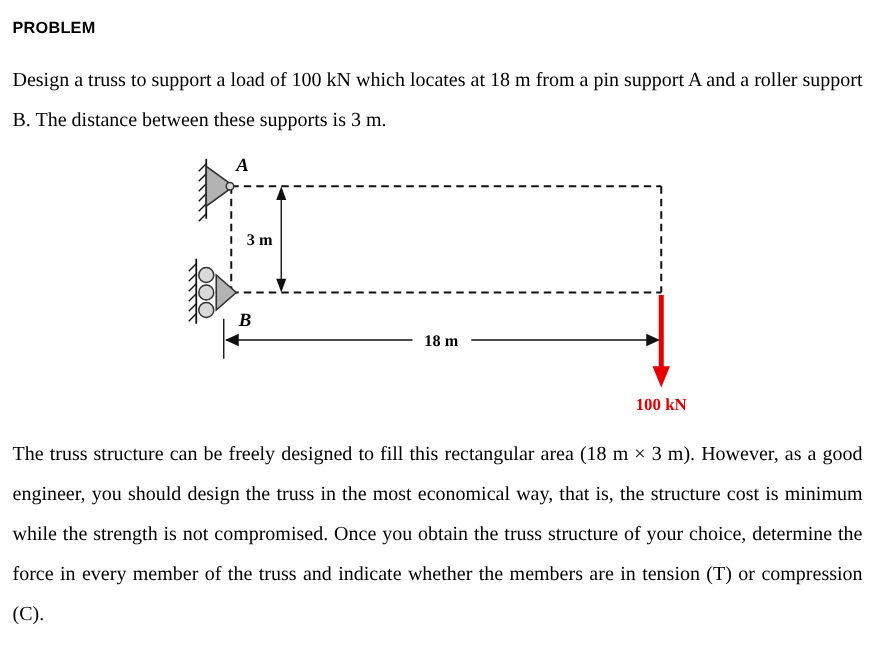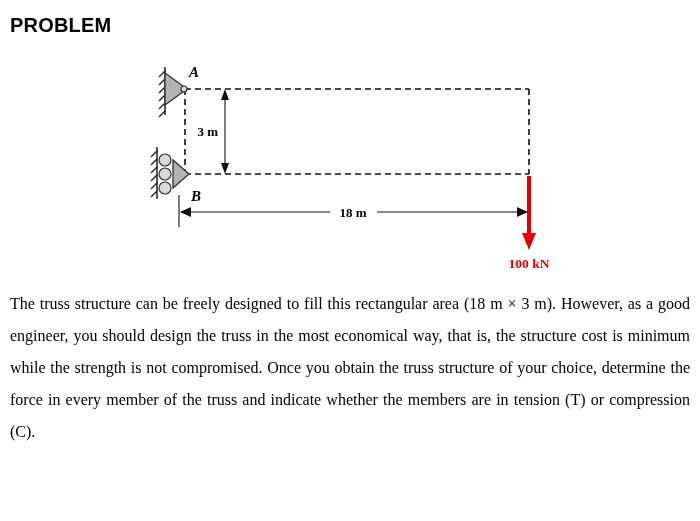--- a/index.html
+++ b/index.html
@@ -12,21 +12,21 @@
     height: 521px;
     box-sizing: border-box;
     padding: 12px 10px 0 10px;
     overflow: hidden;
     font-family: "Liberation Serif", serif;
     color: #000000;
   }
   .page-title {
     font-family: "Liberation Sans", sans-serif;
     font-weight: bold;
-    font-size: 20px;
+    font-size: 13px;
     margin: 2px 0 20px 0;
     letter-spacing: 0.2px;
   }
   .body-text {
     font-size: 16px;
     line-height: 32px;
     text-align: justify;
     margin: 0;
   }
   .para1 { margin-bottom: 4px; }
@@ -86,20 +86,21 @@
     fill: #e60000;
   }
 </style>
 </head>
 <body>
 
 <div class="page">
 
   <h1 class="page-title">PROBLEM</h1>
 
+  <p class="body-text para1">Design a truss to support a load of 100 kN which locates at 18 m from a pin support A and a roller support B. The distance between these supports is 3 m.</p>
 
   <div class="figure">
     <svg width="460" height="218" viewBox="0 0 460 218">
 
       <g>
         <line class="dash" x1="60" y1="32" x2="404" y2="32"></line>
         <line class="dash" x1="404" y1="32" x2="404" y2="117"></line>
         <line class="dash" x1="60" y1="117" x2="404" y2="117"></line>
         <line class="dash" x1="60" y1="32" x2="60" y2="117"></line>
       </g>

